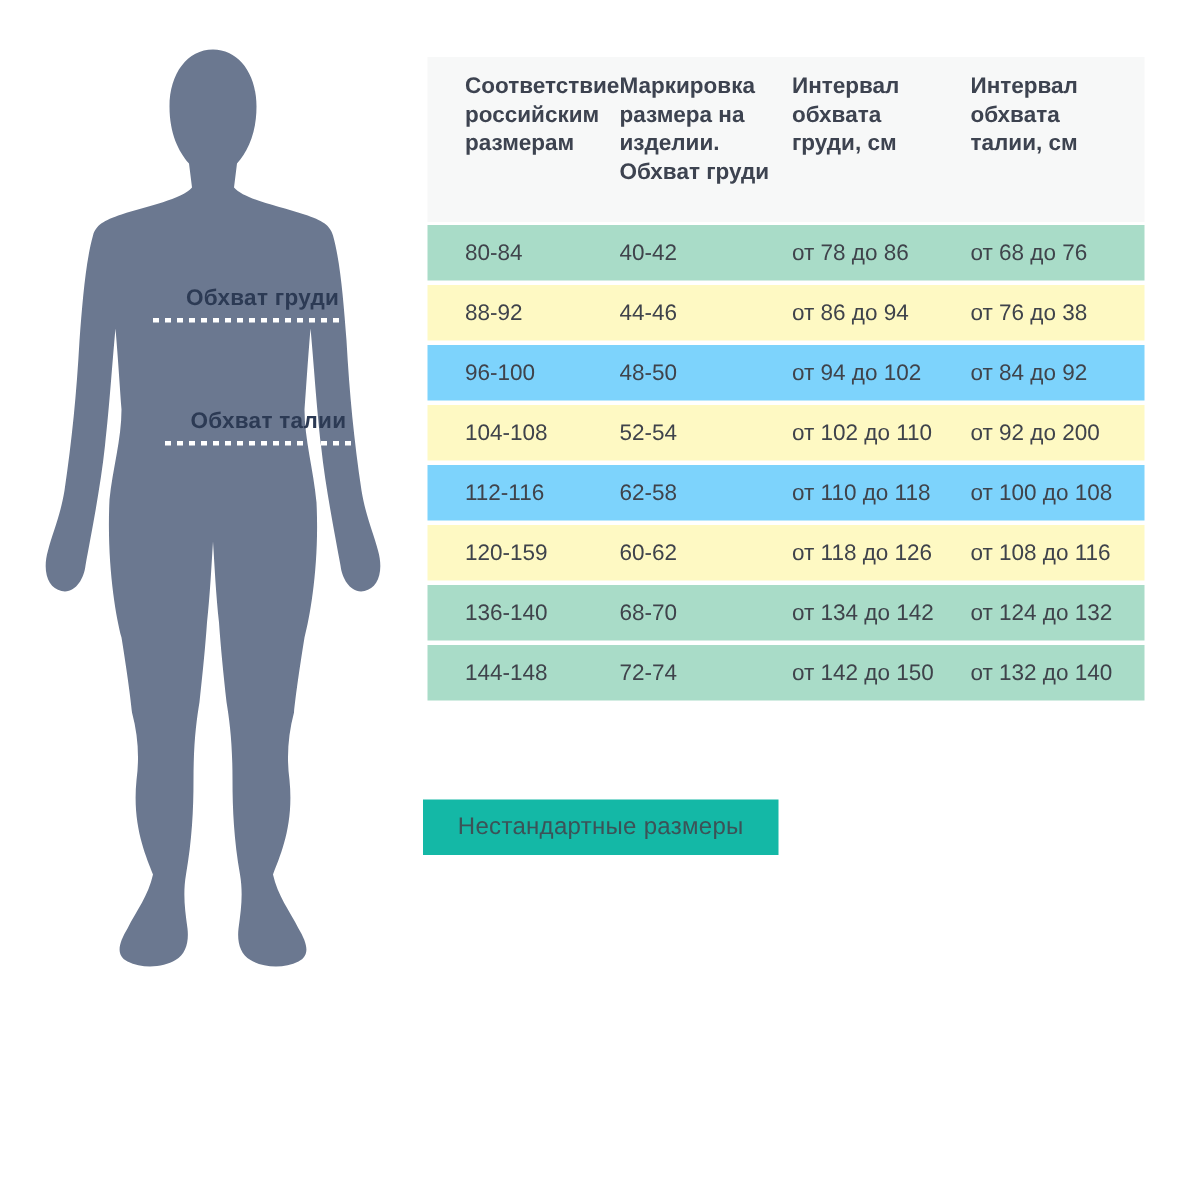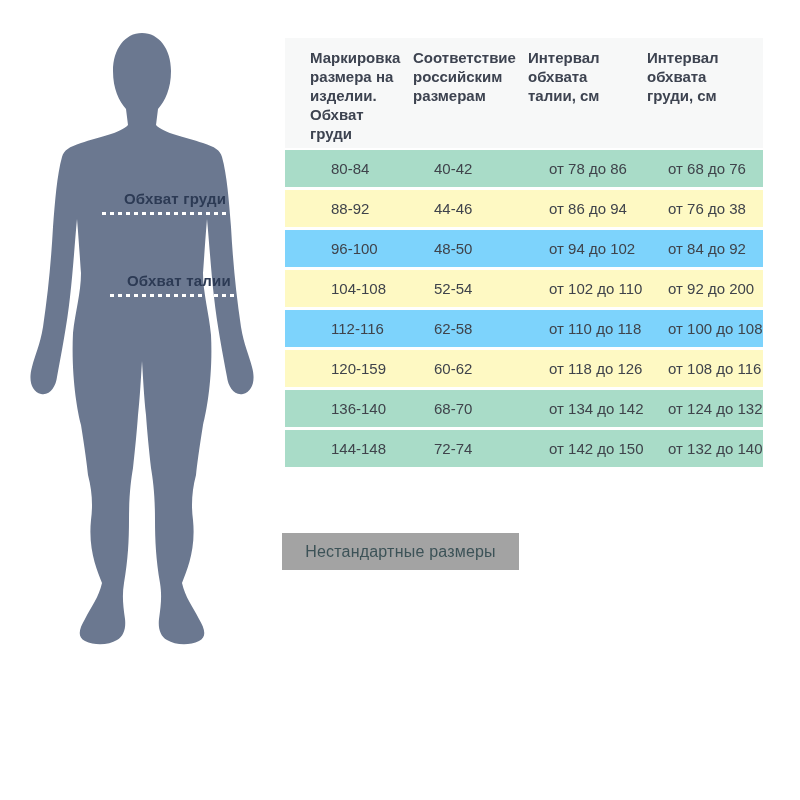--- a/index.html
+++ b/index.html
@@ -28,29 +28,29 @@
     align-items:center;box-sizing:border-box;padding-left:25px;
   }
   #thead{
     background:#f7f8f8;height:110px;align-items:start;
     padding-top:10px;margin-bottom:2px;
   }
   .th{
     font-size:15px;font-weight:bold;color:#3d4350;line-height:19px;
     padding-right:14px;
   }
-  .td{font-size:15px;color:#3f434b;margin-left:21px;}
+  .td{font-size:15px;color:#3f434b;}
   .drow{height:37px;margin-bottom:3px;}
   .row-green{background:#a9dcc8;}
   .row-gray{background:#fef9c3;}
   .row-white{background:#7dd3fc;}
   
   #nonstandard-btn{
     position:absolute;left:282px;top:533px;width:237px;height:37px;
-    background:#a3a3a3;border:none;display:flex;align-items:center;justify-content:center;
+    background:#14b8a6;border:none;display:flex;align-items:center;justify-content:center;
     font-family:"Liberation Sans","DejaVu Sans",sans-serif;
     font-size:16px;color:#3c5257;cursor:pointer;letter-spacing:.2px;
   }
 </style>
 </head>
 <body>
 
 <div id="canvas">
 
   <div id="figure-wrap">
@@ -116,24 +116,24 @@
     <div class="measure-label" id="chest-label">Обхват груди</div>
     <div class="measure-line" id="chest-line"></div>
 
     <div class="measure-label" id="waist-label">Обхват талии</div>
     <div class="measure-line" id="waist-line"></div>
   </div>
 
   <div id="size-table">
 
     <div class="trow" id="thead">
+      <div class="th">Соответствие российским размерам</div>
       <div class="th">Маркировка размера на изделии. Обхват груди</div>
-      <div class="th">Соответствие российским размерам</div>
+      <div class="th">Интервал обхвата груди, см</div>
       <div class="th">Интервал обхвата талии, см</div>
-      <div class="th">Интервал обхвата груди, см</div>
     </div>
 
     <div class="trow drow row-green">
       <div class="td">80-84</div>
       <div class="td">40-42</div>
       <div class="td">от 78 до 86</div>
       <div class="td">от 68 до 76</div>
     </div>
 
     <div class="trow drow row-gray">

